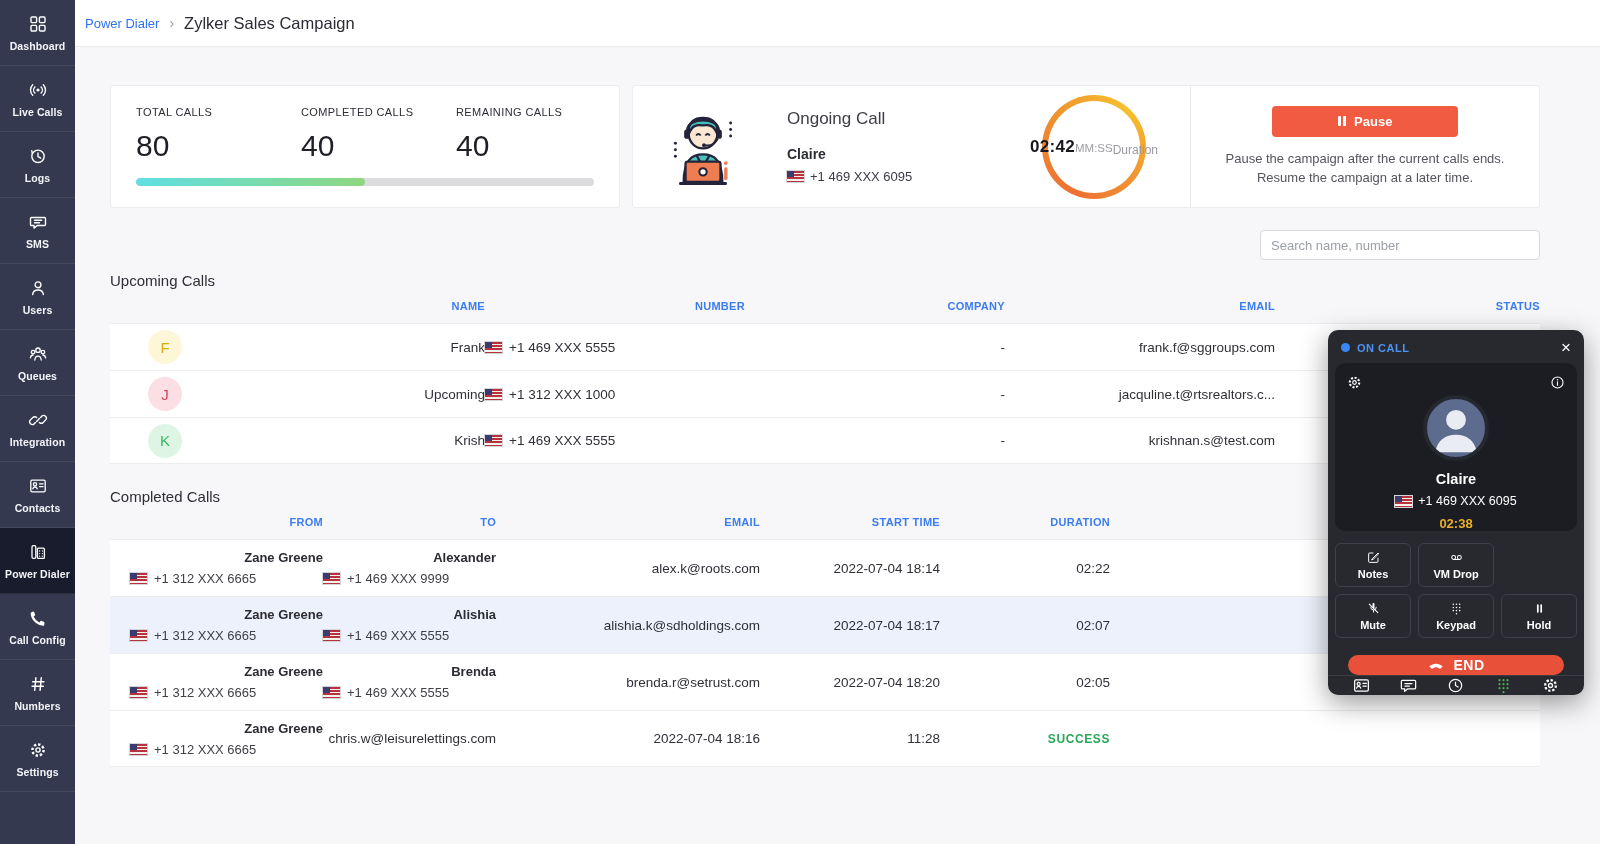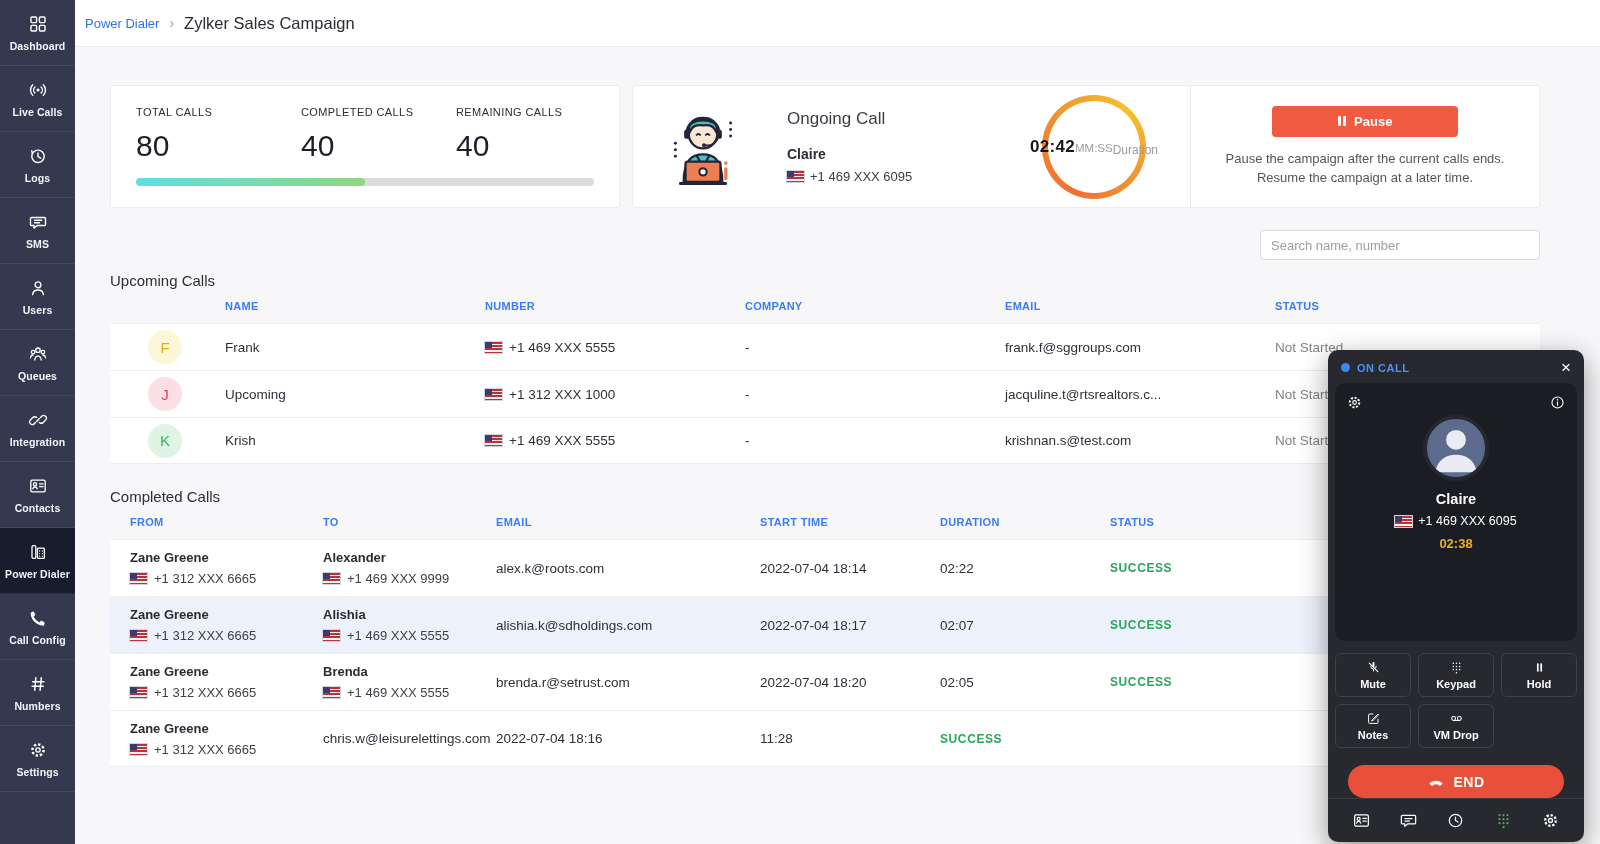--- a/index.html
+++ b/index.html
@@ -61,21 +61,21 @@
   .pause-desc { font-size:13px; color:#55555e; text-align:center; line-height:1.45; margin-top:13px; }
 
   
   .search-row { display:flex; justify-content:flex-end; margin-top:22px; }
   .search-input { width:280px; height:30px; border:1px solid #d9d9de; border-radius:4px; padding:0 10px;
     font-size:13px; color:#333; font-family:inherit; background:#fff; }
   .search-input::placeholder { color:#9aa0a6; }
 
   
   .section-title { font-size:15px; font-weight:500; color:#2e2e38; margin:12px 0 0; }
-  .thead, .trow { display:grid; align-items:center; padding-left:0; }
+  .thead, .trow { display:grid; align-items:center; padding-left:0;text-align:right; }
   .upcoming-grid { grid-template-columns:115px 260px 260px 260px 270px 1fr; }
   .completed-grid { grid-template-columns:193px 173px 264px 180px 170px 1fr; padding-left:20px; }
   .thead { height:34px; }
   .th { font-size:11px; font-weight:700; color:#3b7df0; letter-spacing:.3px; }
   .trow { background:#fff; border-top:1px solid #ededf0; }
   .table > .trow:last-child { border-bottom:1px solid #ededf0; }
   .trow.highlight { background:#edf1fb; }
   .upcoming .trow { height:47px; }
   .completed .trow { height:57px; }
   .avatar { width:34px; height:34px; border-radius:50%; margin-left:38px;
@@ -86,21 +86,21 @@
   .party-name { font-size:13px; font-weight:700; color:#2b2b33; }
   .party-number { font-size:13px; color:#3f3f47; margin-top:6px; display:flex; align-items:center; gap:7px; }
   .status-success { font-size:12px; font-weight:700; color:#2aa857; letter-spacing:.6px; }
 
   
   .flag { display:inline-block; width:17px; height:11px; flex:0 0 17px; position:relative;
     background:repeating-linear-gradient(180deg,#b8323e 0 1.6px,#f4f2ef 1.6px 3.2px); outline:1px solid #d4d4d8; }
   .flag::before { content:""; position:absolute; left:0; top:0; width:7px; height:6px; background:#3c3b6e; }
 
   
-  .widget { position:fixed; top:350px; right:16px; width:256px; height:492px; background:#27292f;
+  .widget { position:fixed; top:330px; right:16px; width:256px; height:365px; background:#27292f;
     border-radius:10px; box-shadow:0 8px 28px rgba(0,0,0,.4); color:#fff; display:flex; flex-direction:column; z-index:20; }
   .w-header { display:flex; align-items:center; gap:7px; padding:9px 13px 7px; }
   .w-dot { width:9px; height:9px; border-radius:50%; background:#3b86f0; }
   .w-status { font-size:11px; font-weight:700; color:#4d93f5; letter-spacing:.5px; }
   .w-close { margin-left:auto; font-size:17px; line-height:1; color:#fff; cursor:pointer; }
   .w-panel { background:#1b1d23; border-radius:10px; margin:0 7px; height:260px; position:relative;
     display:flex; flex-direction:column; align-items:center; }
   .w-gear { position:absolute; left:11px; top:11px; width:17px; height:17px; cursor:pointer; }
   .w-info { position:absolute; right:11px; top:11px; width:17px; height:17px; cursor:pointer; }
   .w-avatar { margin-top:32px; width:66px; height:66px; border-radius:50%; background:#5d6b8e;
@@ -523,20 +523,37 @@
       <div class="w-number">
         <span class="flag"></span>
         <span>+1 469 XXX 6095</span>
       </div>
       <div class="w-timer">02:38</div>
     </div>
 
     <div class="w-buttons">
       <div class="w-btn-row">
         <button class="w-btn">
+          <svg viewBox="0 0 20 20" fill="none" stroke="#fff" stroke-width="1.3" stroke-linecap="round" stroke-linejoin="round">
+              <path d="M16 10.8v4.5a1.2 1.2 0 0 1-1.2 1.2H4.7a1.2 1.2 0 0 1-1.2-1.2V5.2A1.2 1.2 0 0 1 4.7 4h4.6"></path>
+              <path d="M8.7 11.3 16 4l1 1-7.3 7.3-1.7.7z"></path>
+            </svg>
+          <span class="w-btn-label">Notes</span>
+        </button>
+        <button class="w-btn">
+          <svg viewBox="0 0 20 20" fill="none" stroke="#fff" stroke-width="1.4" stroke-linecap="round">
+              <circle cx="6.2" cy="10" r="2.6"></circle>
+              <circle cx="13.8" cy="10" r="2.6"></circle>
+              <path d="M6.2 12.6h7.6"></path>
+            </svg>
+          <span class="w-btn-label">VM Drop</span>
+        </button>
+      </div>
+      <div class="w-btn-row">
+        <button class="w-btn">
           <svg viewBox="0 0 20 20" fill="none" stroke="#fff" stroke-width="1.3" stroke-linecap="round">
               <rect x="8.7" y="2.8" width="2.6" height="6.8" rx="1.3" fill="#fff" stroke="none"></rect>
               <path d="M6.3 8.3a3.7 3.7 0 0 0 7.4 0M10 12.2v2.6"></path>
               <path d="M4.4 4.2l11.4 11.4" stroke-width="1.5"></path>
             </svg>
           <span class="w-btn-label">Mute</span>
         </button>
         <button class="w-btn">
           <svg viewBox="0 0 20 20" fill="#fff">
               <circle cx="5.8" cy="4.4" r="1.05"></circle>
@@ -553,37 +570,20 @@
           <span class="w-btn-label">Keypad</span>
         </button>
         <button class="w-btn">
           <svg viewBox="0 0 20 20" fill="#fff">
               <rect x="6.6" y="4.2" width="2.3" height="11.6" rx="1.1"></rect>
               <rect x="11.1" y="4.2" width="2.3" height="11.6" rx="1.1"></rect>
             </svg>
           <span class="w-btn-label">Hold</span>
         </button>
       </div>
-      <div class="w-btn-row">
-        <button class="w-btn">
-          <svg viewBox="0 0 20 20" fill="none" stroke="#fff" stroke-width="1.3" stroke-linecap="round" stroke-linejoin="round">
-              <path d="M16 10.8v4.5a1.2 1.2 0 0 1-1.2 1.2H4.7a1.2 1.2 0 0 1-1.2-1.2V5.2A1.2 1.2 0 0 1 4.7 4h4.6"></path>
-              <path d="M8.7 11.3 16 4l1 1-7.3 7.3-1.7.7z"></path>
-            </svg>
-          <span class="w-btn-label">Notes</span>
-        </button>
-        <button class="w-btn">
-          <svg viewBox="0 0 20 20" fill="none" stroke="#fff" stroke-width="1.4" stroke-linecap="round">
-              <circle cx="6.2" cy="10" r="2.6"></circle>
-              <circle cx="13.8" cy="10" r="2.6"></circle>
-              <path d="M6.2 12.6h7.6"></path>
-            </svg>
-          <span class="w-btn-label">VM Drop</span>
-        </button>
-      </div>
     </div>
 
     <button class="end-button">
       <svg viewBox="0 0 20 20">
           <path d="M2.6 11.4c4.3-3.9 10.5-3.9 14.8 0l-1.9 2.3c-.5.6-1.3.7-1.9.3l-1.8-1.3a7.8 7.8 0 0 0-3.6 0l-1.8 1.3c-.6.4-1.4.3-1.9-.3z" fill="#fff"></path>
         </svg>
       <span>END</span>
     </button>
 
     <div class="w-toolbar">

